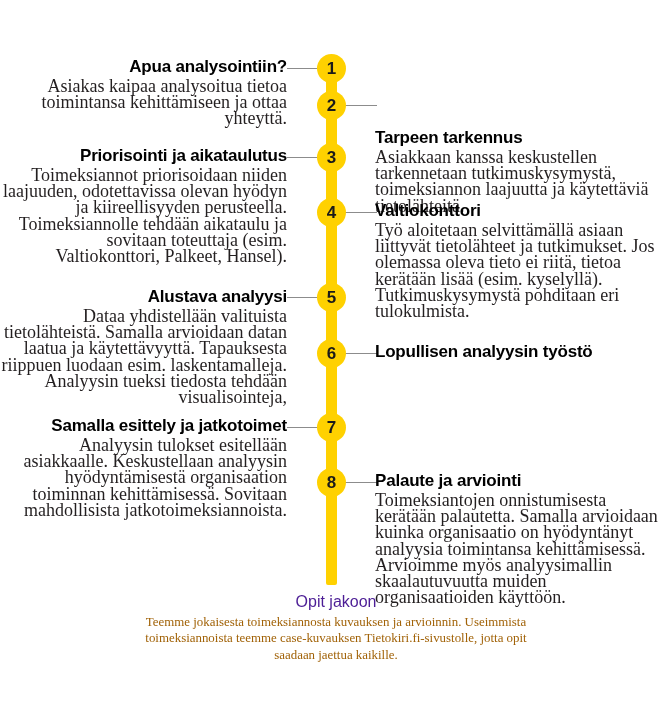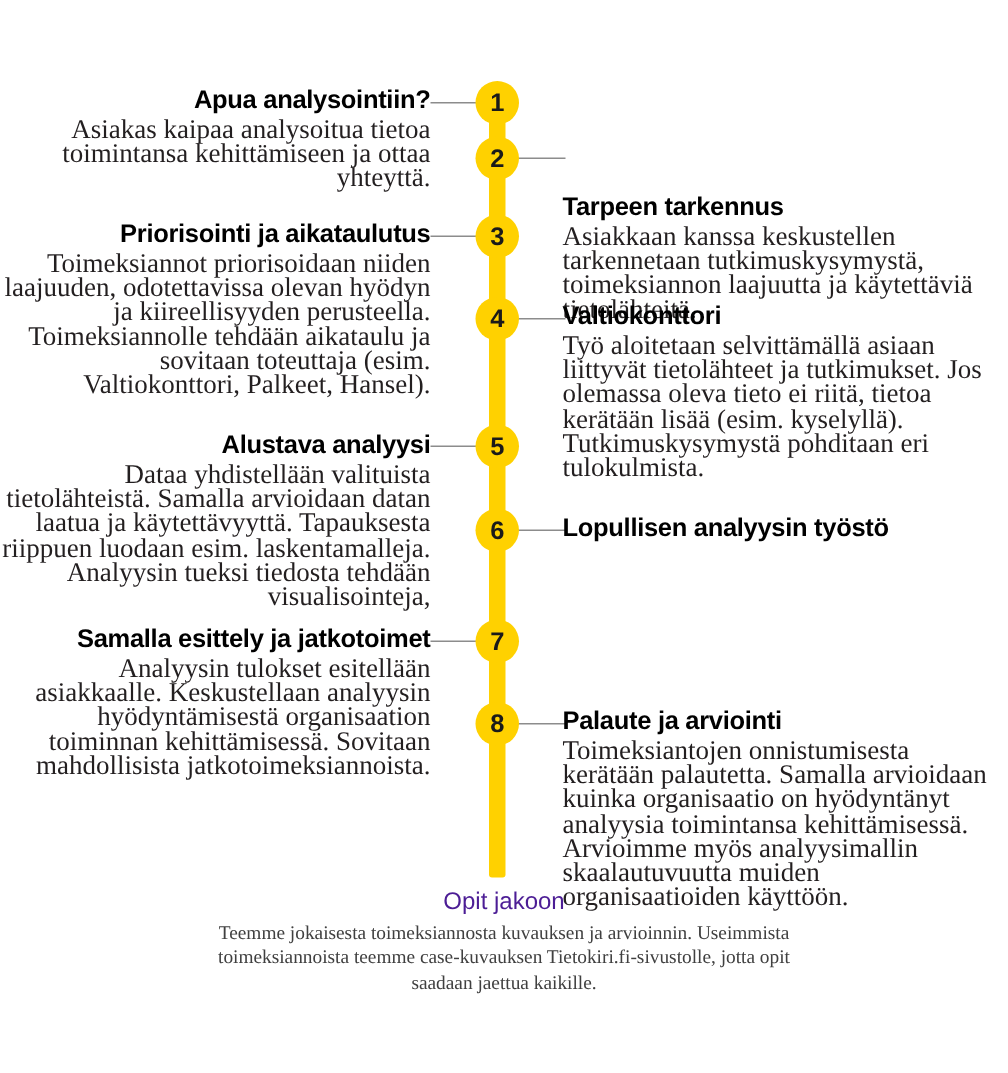--- a/index.html
+++ b/index.html
@@ -106,21 +106,21 @@
     font-family: "Liberation Sans", "DejaVu Sans", sans-serif;
     font-weight: normal;
     font-size: 16px;
     line-height: 19px;
     color: #4c1d95;
   }
   .finale p {
     margin: 0;
     font-size: 12.9px;
     line-height: 16.4px;
-    color: #404040;
+    color: #a16207;
   }
 </style>
 </head>
 <body>
 
 <div id="board">
 
   <div class="spine"></div>
 
   <div class="leader left" style="top:68px;"></div>

